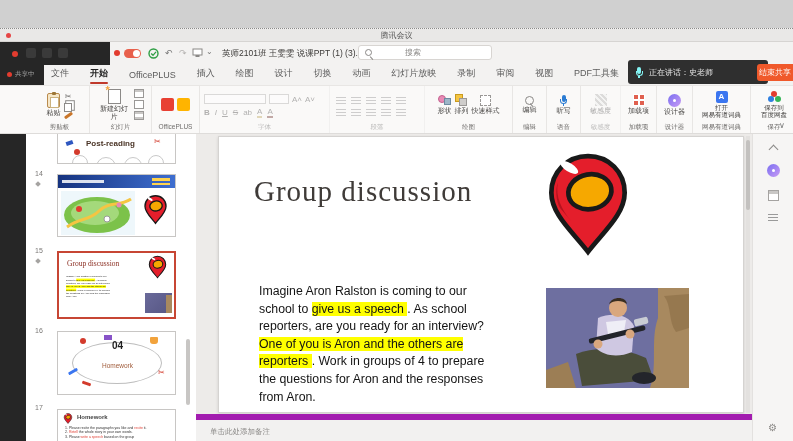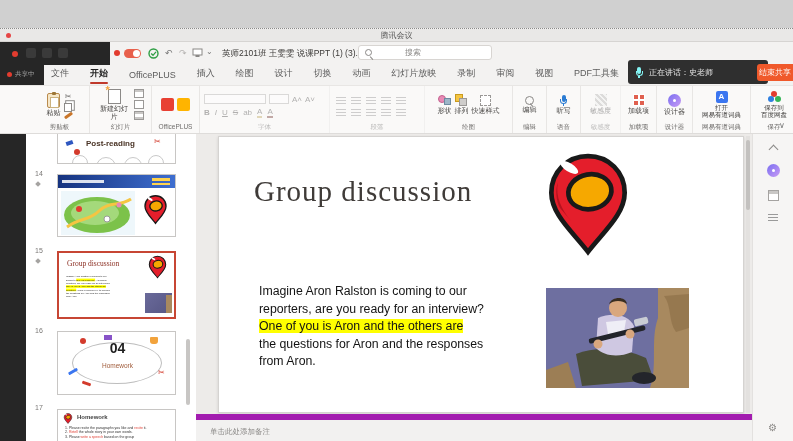--- a/index.html
+++ b/index.html
@@ -427,21 +427,21 @@
           </div>
       </div>
       <div class="ab" style="left:86px;top:40px;width:27px;height:20px;background:linear-gradient(135deg,#6a6a9a,#565684);">
         <div class="ab" style="right:0;top:2px;width:6px;height:18px;background:#a8895f;"></div>
       </div>
     </div>
 
     <div class="ab slidenum" style="left:9px;top:193px;">16</div>
     <div class="ab thumbbox" style="left:31px;top:197px;width:119px;height:64px;">
       <div class="ab dot" style="left:14px;top:10px;width:90px;height:42px;border:1px solid #bdbdbd;border-radius:50%;background:#fff;"></div>
-      <div class="ab" style="left:0;top:8px;width:119px;text-align:center;font-size:14px;font-weight:bold;color:#1f1f1f;">04</div>
+      <div class="ab" style="left:0;top:8px;width:119px;text-align:center;font-size:10px;font-weight:bold;color:#1f1f1f;">04</div>
       <div class="ab" style="left:0;top:30px;width:119px;text-align:center;font-size:6.5px;color:#a05c3b;">Homework</div>
       <div class="ab dot" style="left:22px;top:6px;width:6px;height:6px;background:#d33b2c;"></div>
       <div class="ab" style="left:92px;top:5px;width:8px;height:7px;background:#f2a33c;border-radius:1px 1px 3px 3px;"></div>
       <div class="ab" style="left:100px;top:36px;font-size:8px;color:#d33b2c;">✂</div>
       <div class="ab" style="left:10px;top:38px;width:10px;height:3px;background:#3b76f0;transform:rotate(-30deg);border-radius:1px;"></div>
       <div class="ab" style="left:24px;top:50px;width:9px;height:3px;background:#d33b2c;transform:rotate(20deg);border-radius:1px;"></div>
       <div class="ab" style="left:46px;top:3px;width:8px;height:5px;background:#8853c8;"></div>
     </div>
 
     <div class="ab slidenum" style="left:9px;top:270px;">17</div>
@@ -464,22 +464,24 @@
 
   <div class="ab" style="left:196px;top:105px;width:556px;height:312px;background:#edebe9;">
 
     <div class="ab" style="left:22px;top:2px;width:526px;height:277px;background:#ffffff;border:1px solid #d5d3d1;box-shadow:0 1px 3px rgba(0,0,0,.12);">
       <div class="ab slidetitle" style="left:35px;top:38px;">Group discussion</div>
       <svg class="ab" style="left:322px;top:14px;" width="94" height="106">
           <use href="#pin" xlink:href="#pin"></use>
         </svg>
       <div class="ab bodytext" style="left:40px;top:146px;width:265px;">
           <div class="bline"><span>Imagine Aron Ralston is coming to our</span></div>
+          <div class="bline"><span>school to </span><span class="hl" style="background: rgb(255, 255, 0);">give us a speech </span><span>. As school</span></div>
           <div class="bline"><span>reporters, are you ready for an interview?</span></div>
           <div class="bline"><span class="hl" style="background: rgb(255, 255, 0);">One of you is Aron and the others are</span></div>
+          <div class="bline"><span class="hl" style="background: rgb(255, 255, 0);">reporters </span><span>. Work in groups of 4 to prepare</span></div>
           <div class="bline"><span>the questions for Aron and the responses</span></div>
           <div class="bline"><span>from Aron.</span></div>
         </div>
 
       <svg class="ab" style="left:327px;top:151px;" width="143" height="100" viewBox="0 0 143 100">
         <rect width="143" height="100" fill="#6e6fa0"></rect>
         <rect width="143" height="100" fill="url(#)" opacity="0"></rect>
         <path d="M112 0 L143 0 L143 100 L104 100 C112 78 104 52 112 30 Z" fill="#a8895f"></path>
         <path d="M118 8 C126 18 122 34 130 44 L143 40 L143 6 Z" fill="#8f7148" opacity="0.7"></path>
         <path d="M0 82 L22 74 L30 100 L0 100 Z" fill="#9c7e55"></path>

